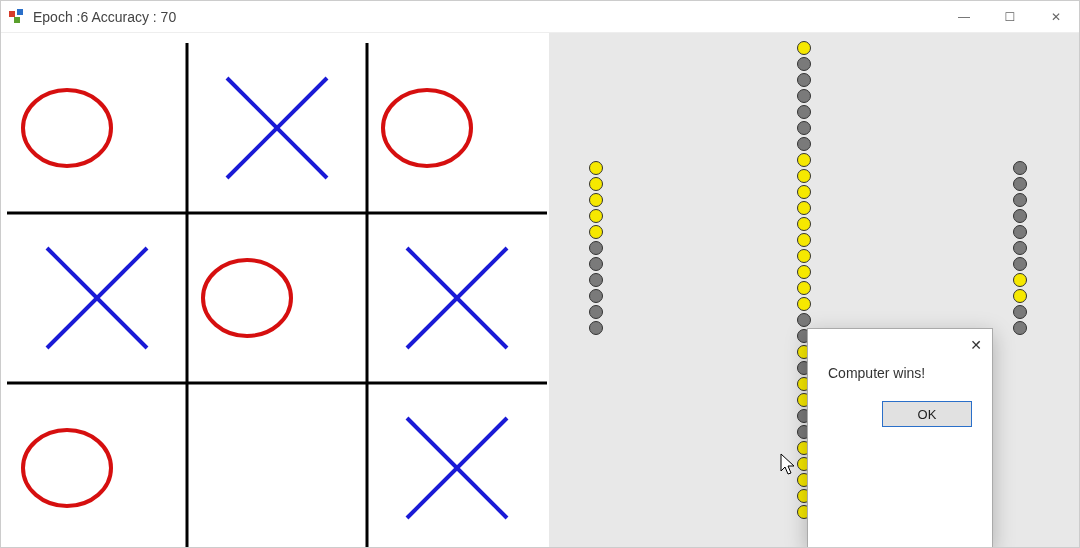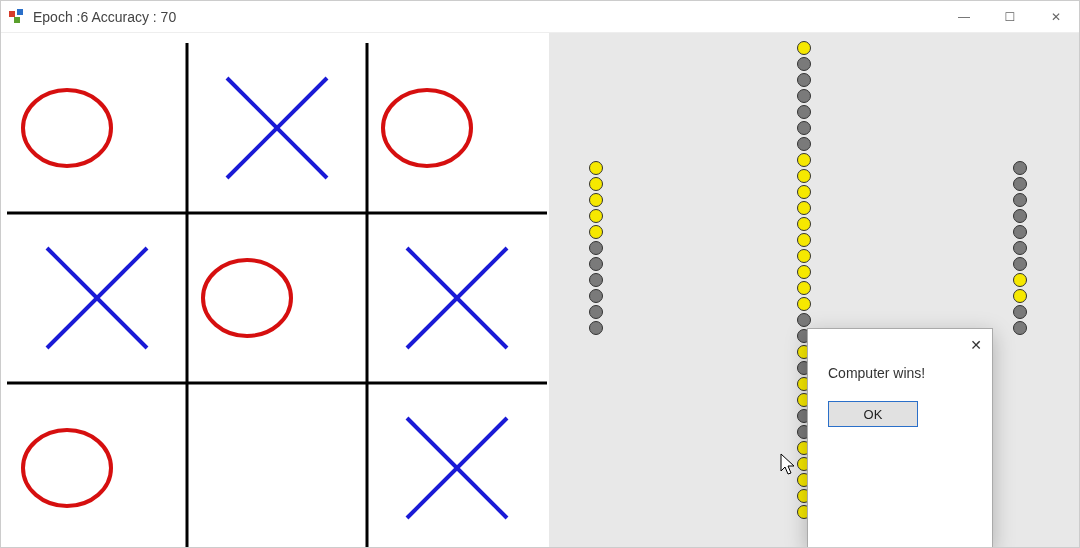--- a/index.html
+++ b/index.html
@@ -97,21 +97,21 @@
       top: 8px;
       right: 10px;
       font-size: 14px;
       color: #333;
     }
     .dialog .msg {
       padding: 36px 36px 20px 20px;
     }
     .dialog .btn-row {
       display: flex;
-      justify-content: flex-start;
+      justify-content: flex-end;
       padding: 0 20px 18px 20px;
     }
     .dialog button {
       min-width: 90px;
       height: 26px;
       background: #e1e1e1;
       border: 1.5px solid #2a6fc9;
       color: #222;
       font-family: inherit;
       font-size: 13px;

